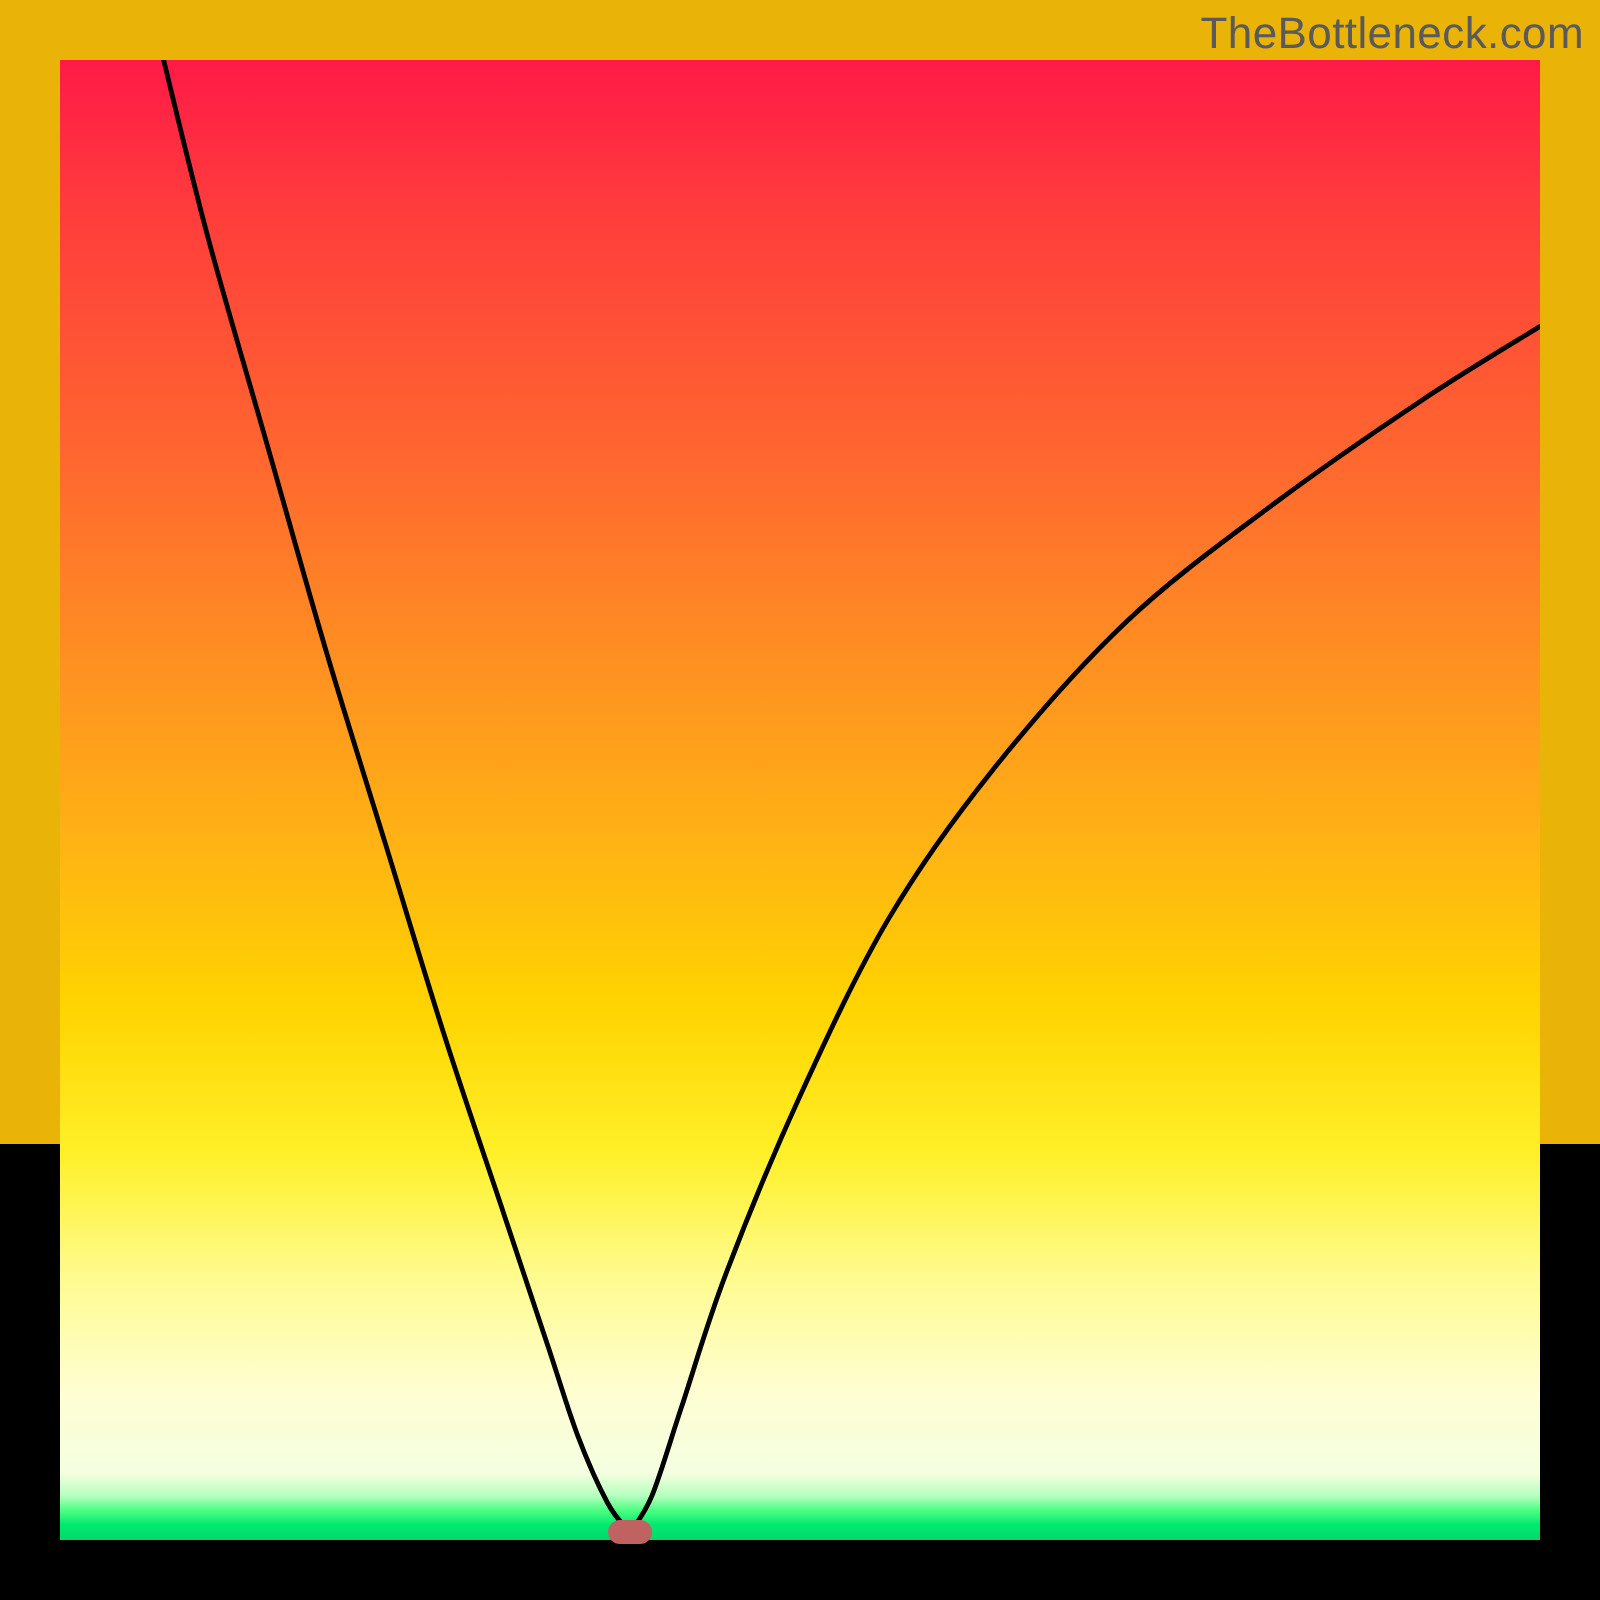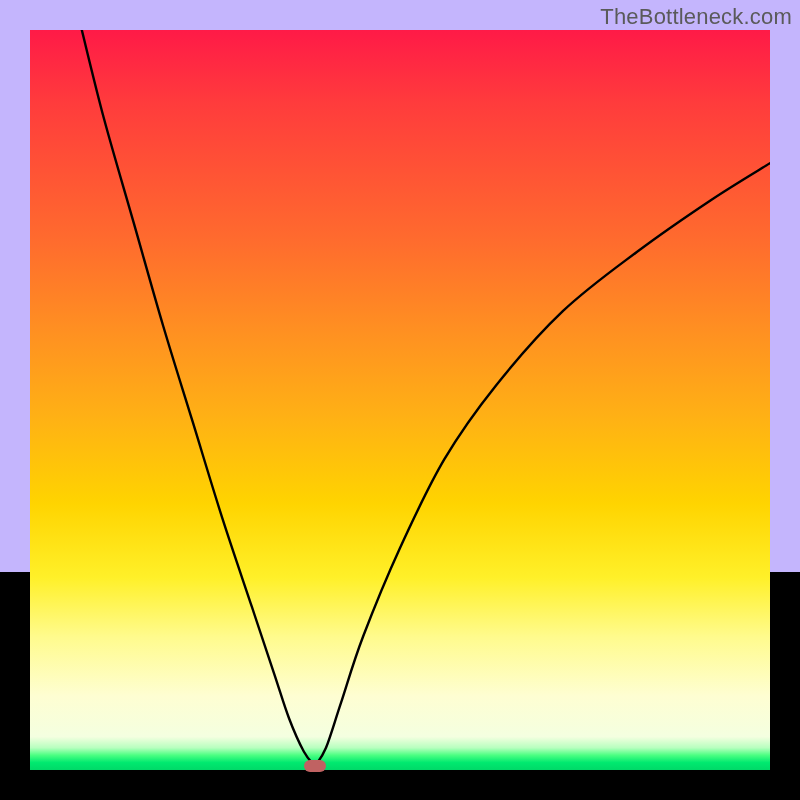--- a/index.html
+++ b/index.html
@@ -8,21 +8,21 @@
     width: 800px;
     height: 800px;
     overflow: hidden;
     background: #000;
     font-family: Arial, Helvetica, sans-serif;
   }
   .frame {
     position: relative;
     width: 800px;
     height: 572px;
-    background: #c4b5fd;
+    background: #eab308;
   }
   .plot {
     position: absolute;
     left: 30px;
     top: 30px;
     width: 740px;
     height: 740px;
     
     background: linear-gradient(
       to bottom,

